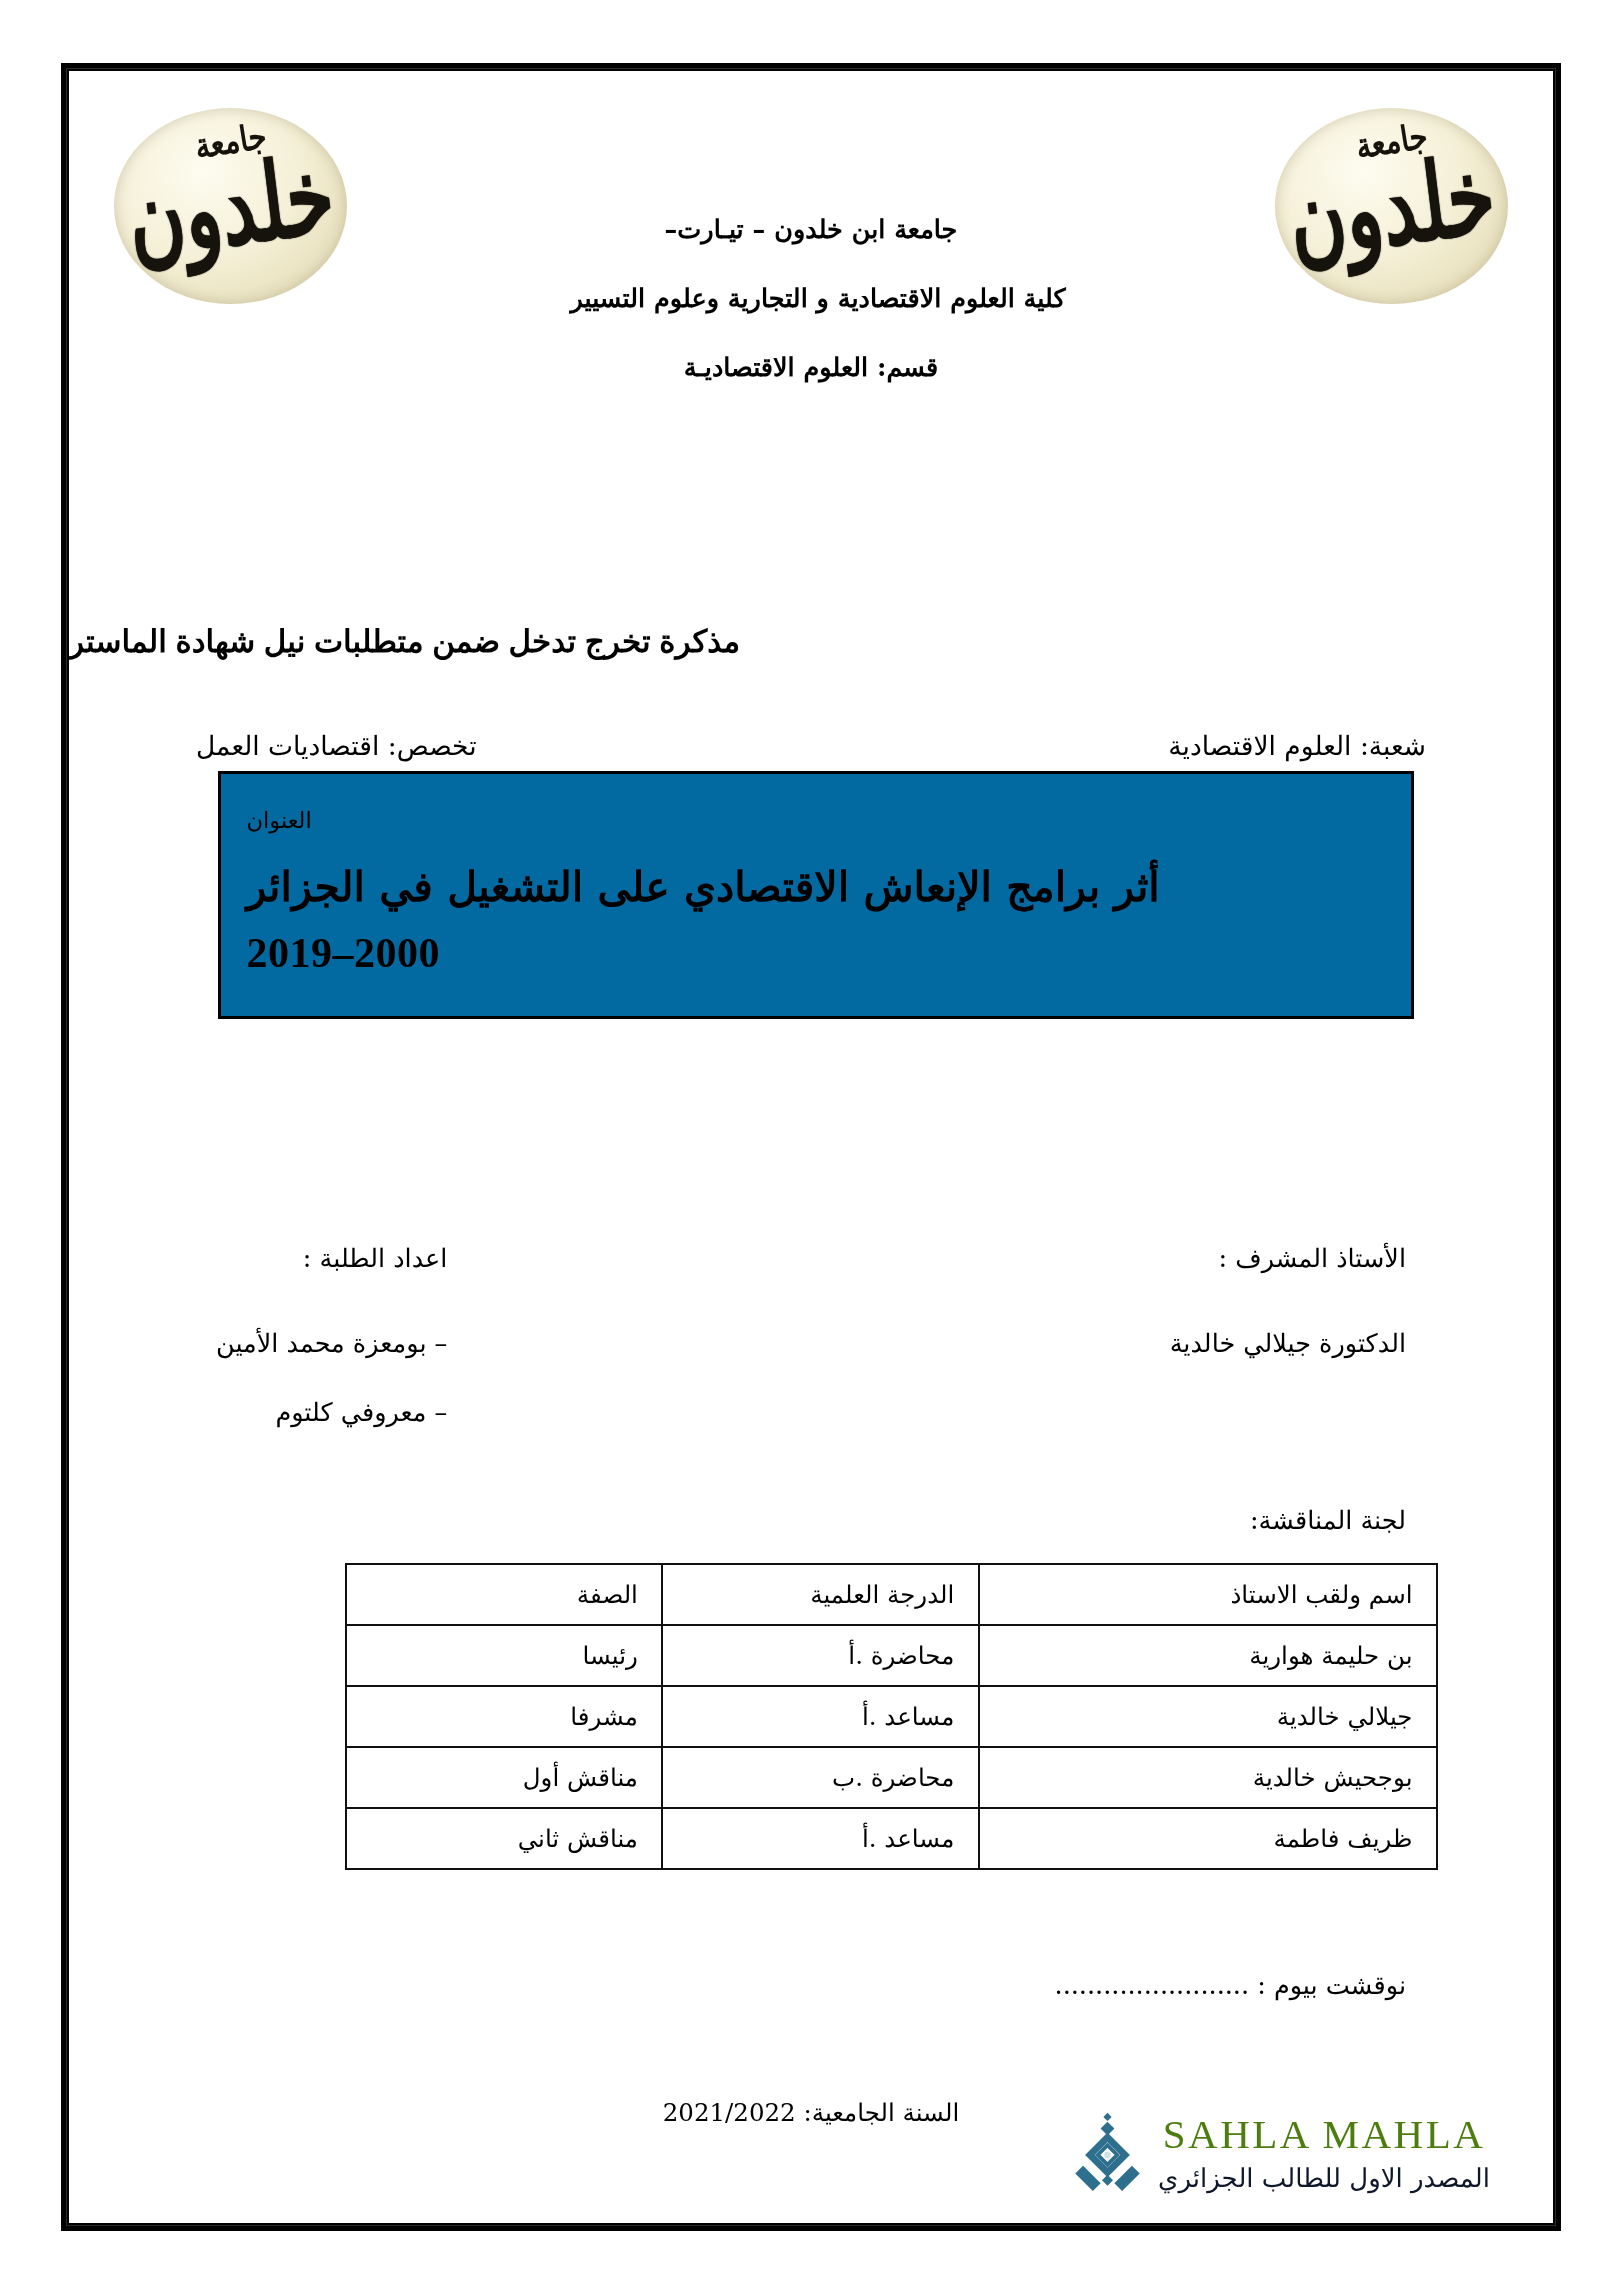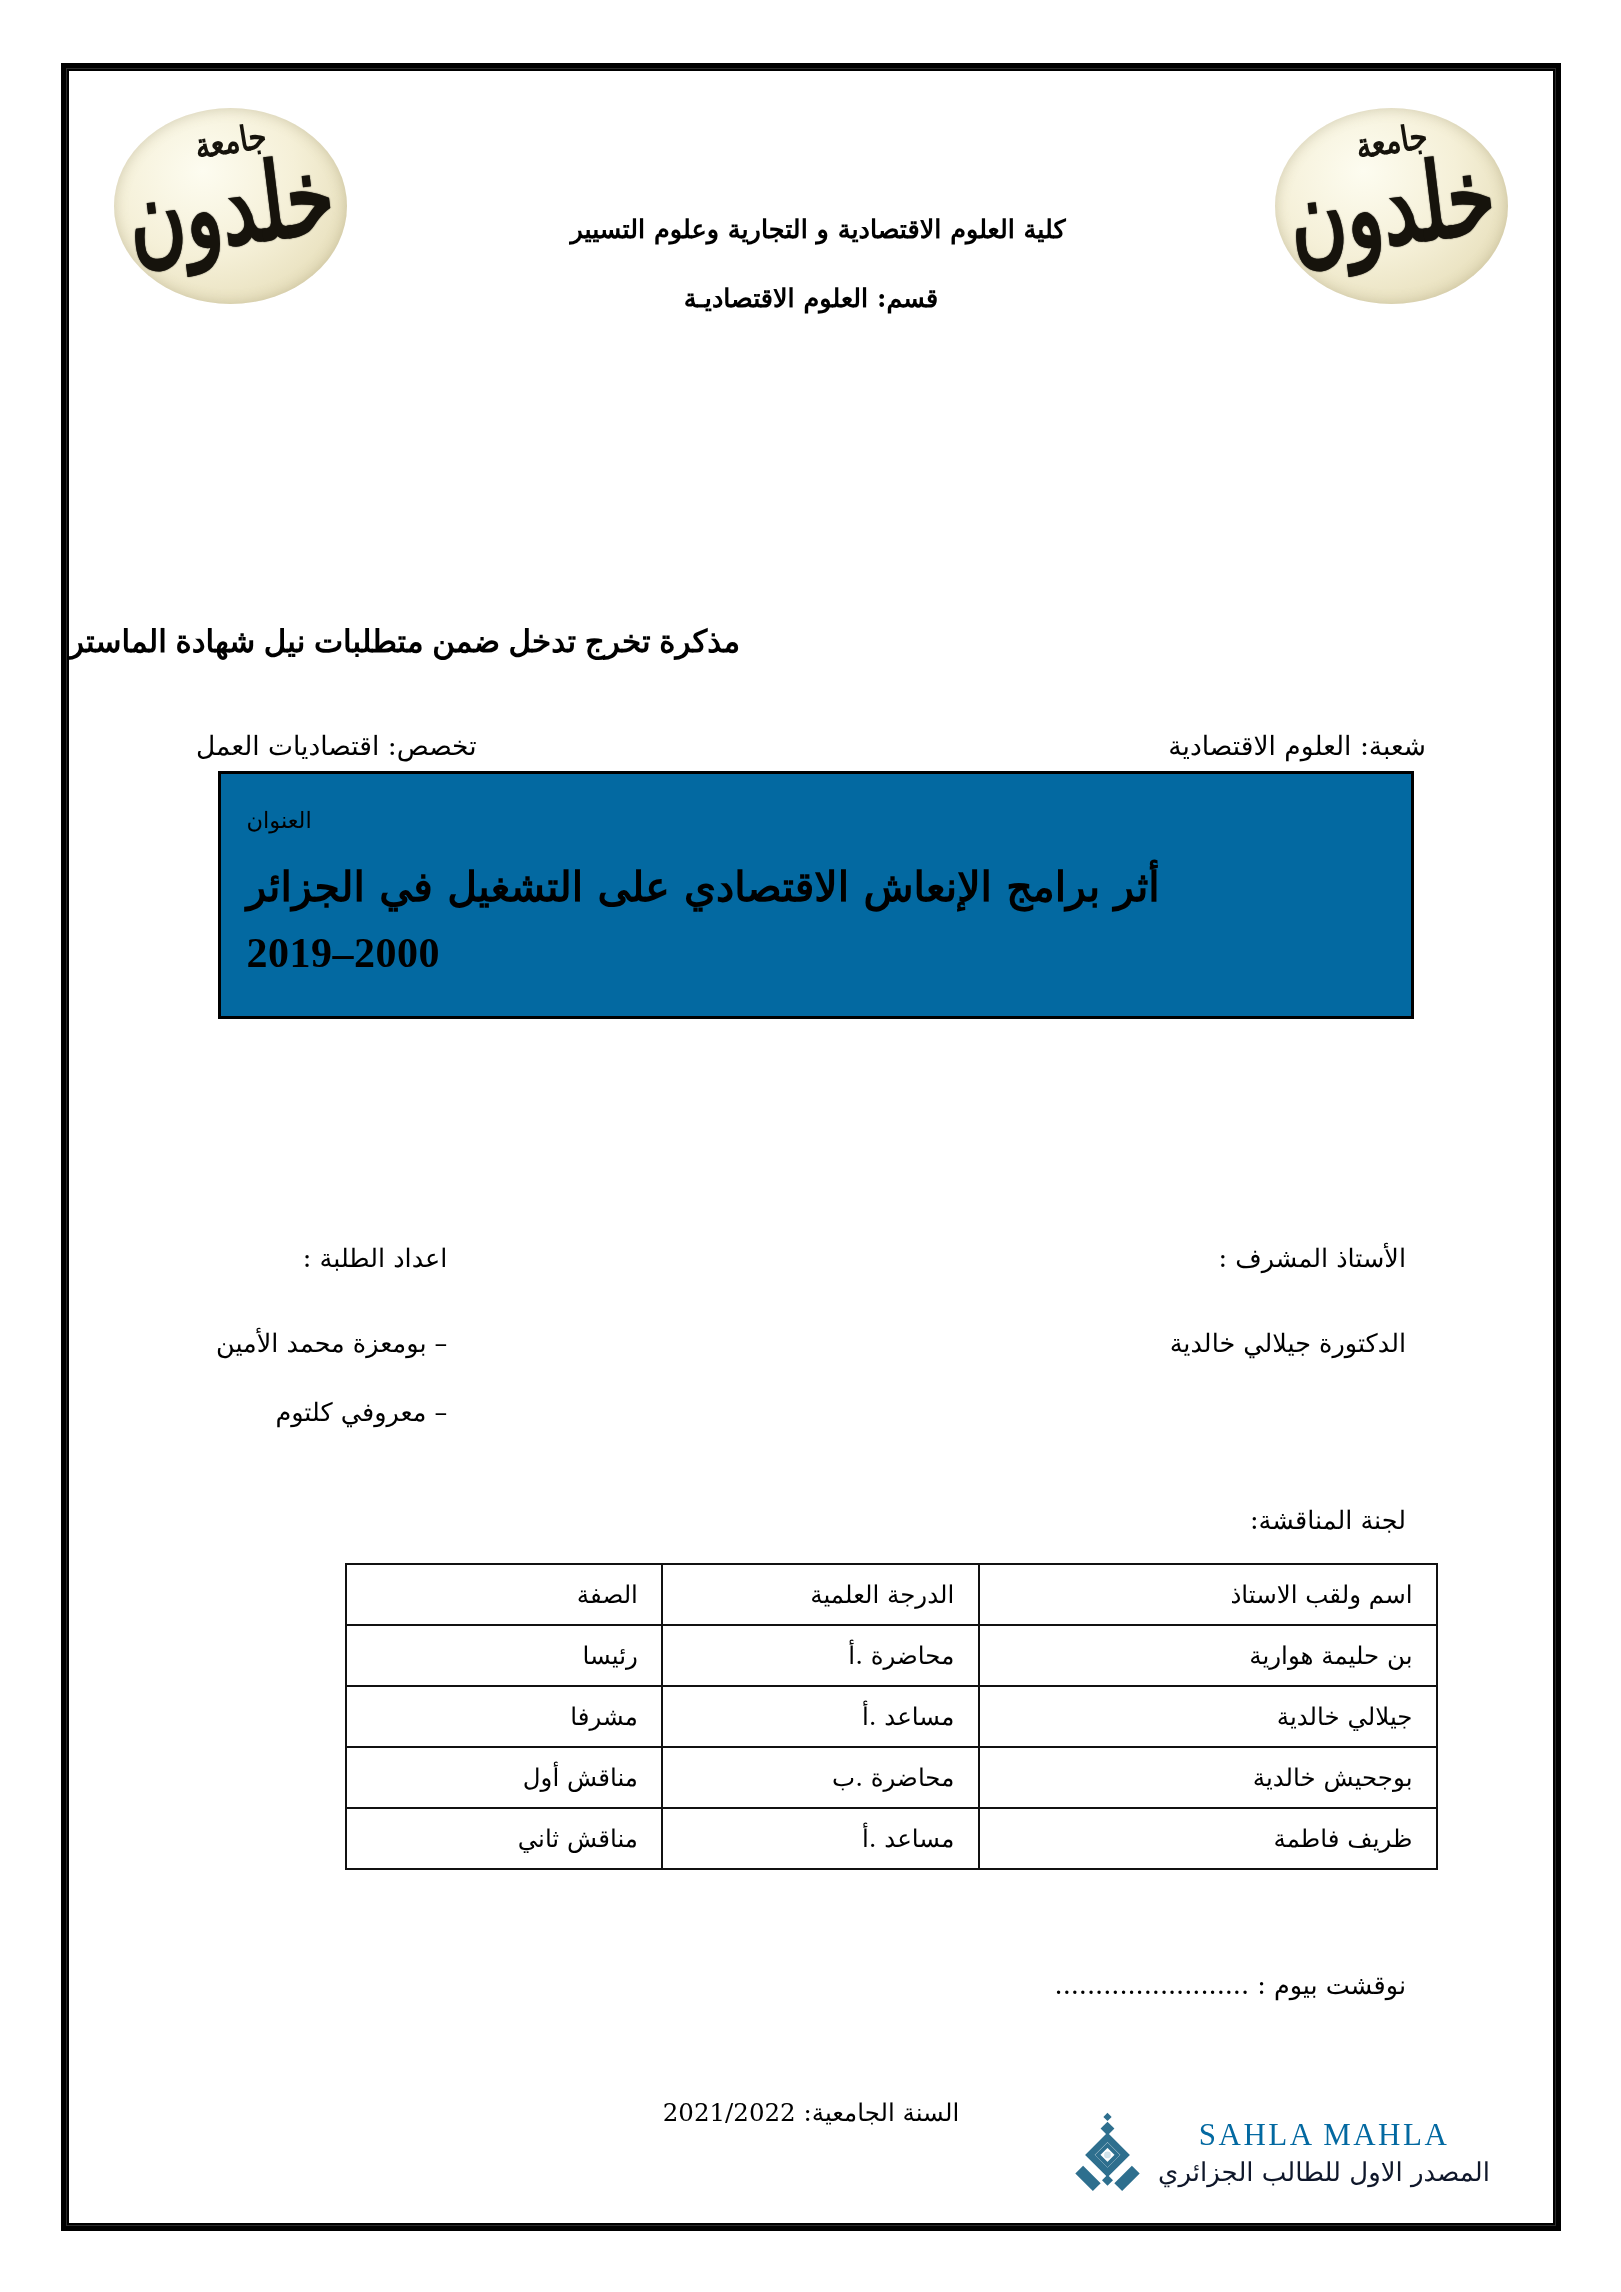--- a/index.html
+++ b/index.html
@@ -267,24 +267,24 @@
   }
   .wm-mark {
     width: 73px;
     height: 82px;
     position: relative;
     flex: 0 0 auto;
   }
   .wm-text-wrap { text-align: center; }
   .wm-title {
     font-family: "Liberation Serif", serif;
-    font-size: 31px;
+    font-size: 41px;
     font-weight: 400;
     letter-spacing: 2.5px;
-    color: #0369a1;
+    color: #4d7c0f;
     direction: ltr;
     line-height: 1.05;
   }
   .wm-sub {
     font-family: "DejaVu Serif", serif;
     font-size: 26px;
     color: #0f172a;
     direction: rtl;
     margin-top: 6px;
     letter-spacing: 1px;
@@ -299,20 +299,21 @@
     <div class="logo-oval logo-left">
       <div class="logo-calli-top">جامعة</div>
       <div class="logo-calli">خلدون</div>
     </div>
     <div class="logo-oval logo-right">
       <div class="logo-calli-top">جامعة</div>
       <div class="logo-calli">خلدون</div>
     </div>
 
     <div class="header-block">
+      <div class="header-line header-line-1">جامعة ابن خلدون – تيـارت–</div>
       <div class="header-line header-line-2">كلية العلوم الاقتصادية و التجارية وعلوم التسيير</div>
       <div class="header-line header-line-3">قسم: العلوم الاقتصاديـة</div>
     </div>
 
     <div class="degree-line">مذكرة تخرج تدخل ضمن متطلبات نيل شهادة الماستر</div>
 
     <div class="branch-row">
       <div class="branch-item branch">شعبة: العلوم الاقتصادية</div>
       <div class="branch-item specialty">تخصص: اقتصاديات العمل</div>
     </div>

